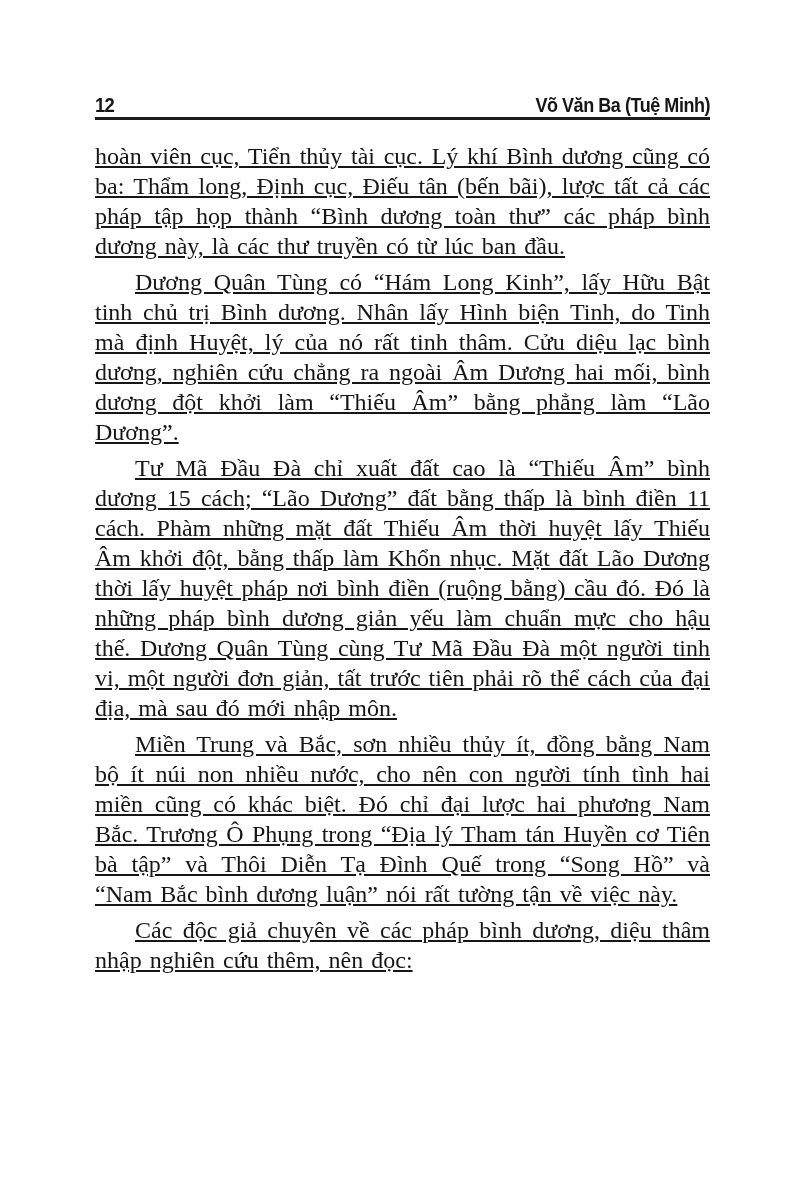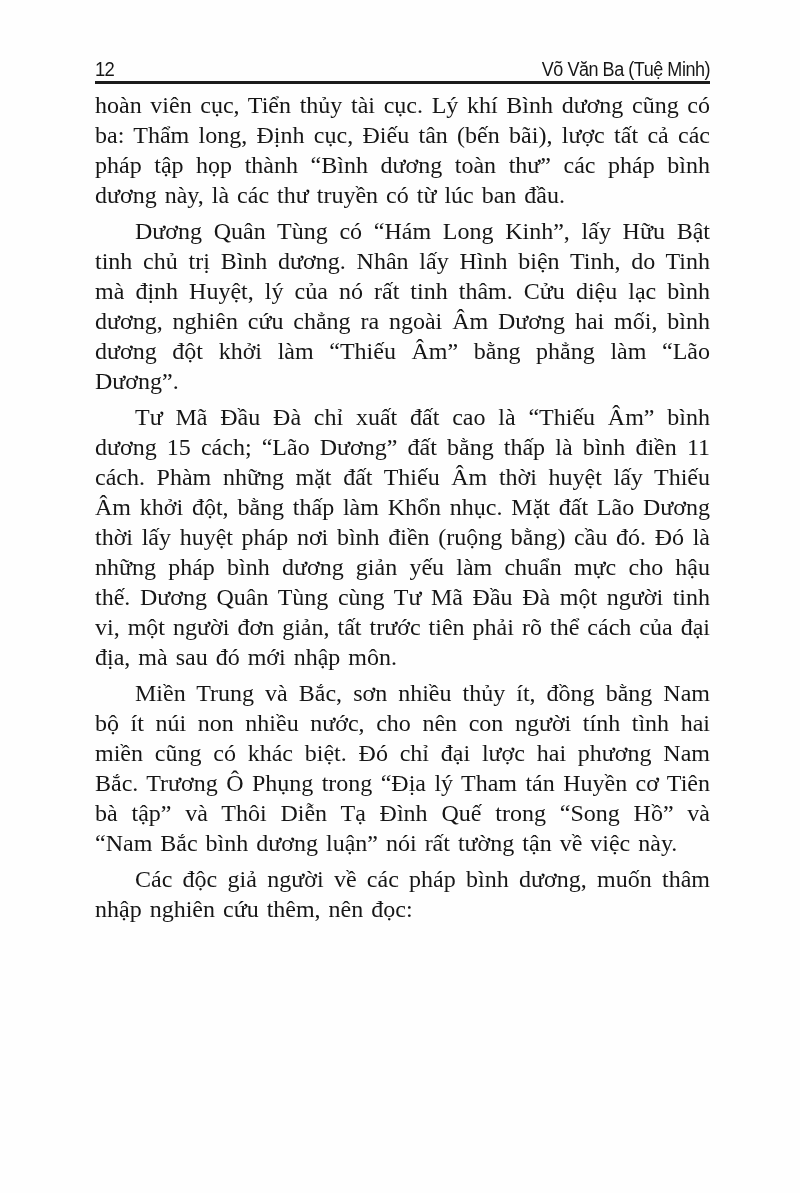--- a/index.html
+++ b/index.html
@@ -21,23 +21,24 @@
     position: absolute;
     left: 95px;
     top: 0;
     width: 615px;
   }
   .page-header {
     display: flex;
     justify-content: space-between;
     align-items: flex-end;
     font-family: "Liberation Sans", "DejaVu Sans", sans-serif;
-    font-weight: 400;
+    font-weight: 700;
     padding-top: 50px;
     height: 29px;
+    margin-top: 36px;
   }
   .page-number {
     font-size: 21px;
     line-height: 1;
     letter-spacing: -1px;
     transform: scaleX(0.88);
     transform-origin: left bottom;
   }
   .running-title {
     font-size: 20px;
@@ -47,21 +48,22 @@
     transform-origin: right bottom;
     white-space: nowrap;
   }
   .header-rule {
     border: none;
     border-top: 3px solid #1c1c1c;
     margin: 2px 0 0 0;
     width: 615px;
   }
   .page-body {
-    margin-top: 6px;
+    margin-top: 21px;
+    text-decoration: underline;
   }
   .page-body p {
     margin: 0 0 6px 0;
     font-size: 24px;
     line-height: 30px;
     text-align: justify;
     text-indent: 40px;
     word-spacing: 2px;
   }
   .page-body p.noindent {
@@ -79,17 +81,17 @@
       <span class="running-title">Võ Văn Ba (Tuệ Minh)</span>
     </header>
 
     <hr class="header-rule">
 
     <main class="page-body">
       <p class="noindent">hoàn viên cục, Tiển thủy tài cục. Lý khí Bình dương cũng có ba: Thẩm long, Định cục, Điếu tân (bến bãi), lược tất cả các pháp tập họp thành “Bình dương toàn thư” các pháp bình dương này, là các thư truyền có từ lúc ban đầu.</p>
       <p>Dương Quân Tùng có “Hám Long Kinh”, lấy Hữu Bật tinh chủ trị Bình dương. Nhân lấy Hình biện Tinh, do Tinh mà định Huyệt, lý của nó rất tinh thâm. Cửu diệu lạc bình dương, nghiên cứu chẳng ra ngoài Âm Dương hai mối, bình dương đột khởi làm “Thiếu Âm” bằng phẳng làm “Lão Dương”.</p>
       <p>Tư Mã Đầu Đà chỉ xuất đất cao là “Thiếu Âm” bình dương 15 cách; “Lão Dương” đất bằng thấp là bình điền 11 cách. Phàm những mặt đất Thiếu Âm thời huyệt lấy Thiếu Âm khởi đột, bằng thấp làm Khổn nhục. Mặt đất Lão Dương thời lấy huyệt pháp nơi bình điền (ruộng bằng) cầu đó. Đó là những pháp bình dương giản yếu làm chuẩn mực cho hậu thế. Dương Quân Tùng cùng Tư Mã Đầu Đà một người tinh vi, một người đơn giản, tất trước tiên phải rõ thể cách của đại địa, mà sau đó mới nhập môn.</p>
       <p>Miền Trung và Bắc, sơn nhiều thủy ít, đồng bằng Nam bộ ít núi non nhiều nước, cho nên con người tính tình hai miền cũng có khác biệt. Đó chỉ đại lược hai phương Nam Bắc. Trương Ô Phụng trong “Địa lý Tham tán Huyền cơ Tiên bà tập” và Thôi Diễn Tạ Đình Quế trong “Song Hồ” và “Nam Bắc bình dương luận” nói rất tường tận về việc này.</p>
-      <p>Các độc giả người về các pháp bình dương, muốn thâm nhập nghiên cứu thêm, nên đọc:</p>
+      <p>Các độc giả chuyên về các pháp bình dương, diệu thâm nhập nghiên cứu thêm, nên đọc:</p>
     </main>
 
   </div>
 </div>
 
 </body></html>

